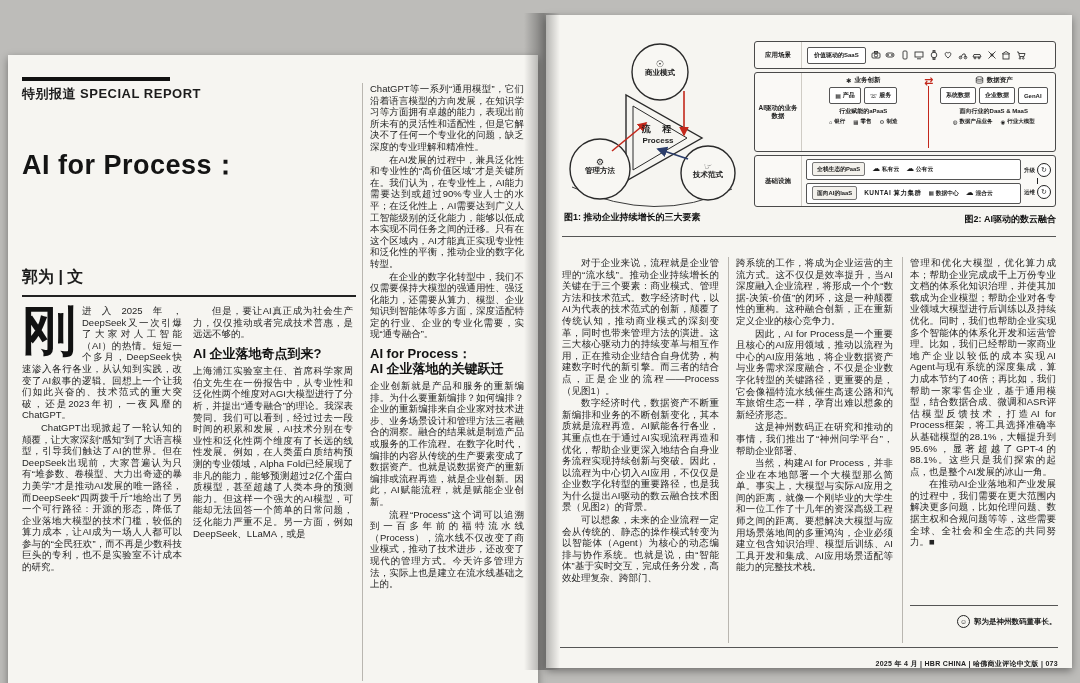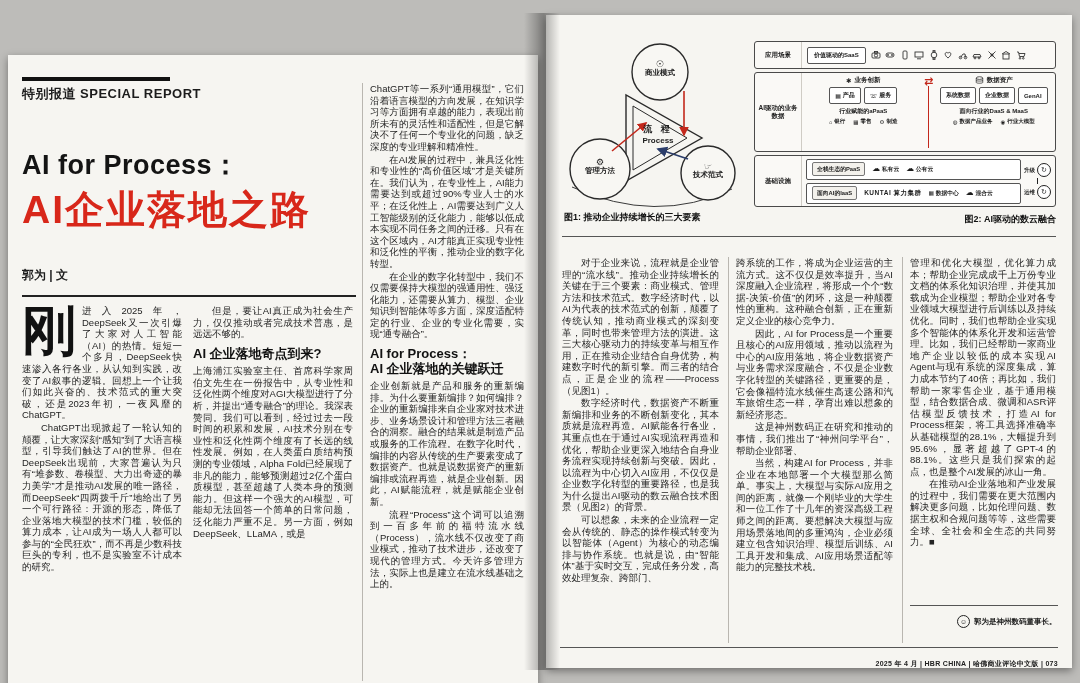--- a/index.html
+++ b/index.html
@@ -8,39 +8,39 @@
   .page{position:absolute;top:15px;height:653px;background:#f6f5f1;box-shadow:0 3px 8px rgba(0,0,0,.4);}
   .page.left{left:8px;width:530px;margin-top:40px;}
   .page.right{left:546px;width:526px;}
   .gutter{position:absolute;left:524px;top:13px;width:36px;height:657px;z-index:6;pointer-events:none;
     background:linear-gradient(90deg,rgba(0,0,0,0) 0%,rgba(0,0,0,.28) 45%,rgba(0,0,0,.30) 55%,rgba(0,0,0,0) 100%);}
   
   .kicker-bar{position:absolute;left:14px;top:22px;width:148px;height:4px;background:#111;}
   .kicker{position:absolute;left:14px;top:30px;font-size:13px;font-weight:900;letter-spacing:.5px;}
   .title1{position:absolute;left:14px;top:92px;font-size:27px;font-weight:900;letter-spacing:.5px;color:#141414;}
   .title2{position:absolute;left:14px;top:128px;font-size:39px;font-weight:900;letter-spacing:2px;color:#d8271a;}
-  .byline{position:absolute;left:14px;top:212px;font-size:12px;font-weight:700;}
+  .byline{position:absolute;left:14px;top:212px;font-size:16px;font-weight:700;}
   .title-rule{position:absolute;left:14px;top:240px;width:334px;height:2px;background:#222;}
   
   .col{position:absolute;overflow:hidden;}
   .body-text p{margin:0 0 1px 0;font-size:9.5px;line-height:11.6px;text-align:justify;text-indent:2em;color:#242424;}
   .body-text p.flush{text-indent:0;}
   .vline{position:absolute;width:1px;background:#b9b6b0;}
   h3.section{margin:7px 0 4px 0;font-size:13px;line-height:14.5px;font-weight:900;color:#111;}
   .dropcap{float:left;font-size:54px;line-height:44px;font-weight:900;padding:3px 6px 0 0;color:#111;}
   .footrule{position:absolute;left:14px;right:14px;top:632px;height:1px;background:#555;}
   .footer{position:absolute;left:14px;right:14px;top:644px;font-size:7px;font-weight:700;letter-spacing:.3px;color:#222;}
   .footer.right-align{text-align:right;}
   
   .fig1{position:absolute;left:14px;top:24px;width:192px;height:168px;}
   .fig1 svg{position:absolute;left:0;top:0;}
   .f1-node{position:absolute;text-align:center;font-size:7.5px;font-weight:700;line-height:8.5px;color:#222;}
   .f1-ico{display:block;font-size:9px;line-height:10px;font-weight:400;}
   .f1-center{position:absolute;left:72px;top:84px;width:52px;text-align:center;}
-  .f1-center .zh{font-size:9px;font-weight:900;letter-spacing:3px;}
+  .f1-center .zh{font-size:9px;font-weight:900;letter-spacing:3px;font-family:Liberation Mono, monospace;}
   .f1-center .en{font-size:8px;font-weight:700;}
   .figcap{position:absolute;font-size:9px;font-weight:900;color:#111;}
   .figs-rule{position:absolute;left:16px;right:16px;top:221px;height:1px;background:#555;}
   
   .fig2{position:absolute;left:208px;top:26px;width:302px;height:166px;display:flex;flex-direction:column;gap:3px;}
   .f2-row{display:flex;border:1px solid #4a4a4a;border-radius:3px;background:#faf9f6;}
   .f2-label{width:42px;min-width:42px;display:flex;align-items:center;justify-content:center;text-align:center;
     font-size:6.5px;font-weight:900;line-height:8px;padding:2px;}
   .f2-r1{height:28px;}
   .f2-r1-content{display:flex;align-items:center;gap:5px;flex:1;border-left:1px solid #cfccc5;padding:0 5px;}
@@ -82,21 +82,20 @@
 </style>
 </head>
 <body>
 
 <div class="spread">
 
   <div class="page left">
     <div class="kicker-bar"></div>
     <div class="kicker">特别报道 SPECIAL REPORT</div>
     <div class="title1">AI for Process：</div>
-    <div class="title2">AI企业落地之路</div>
     <div class="byline">郭为 | 文</div>
     <div class="title-rule"></div>
 
     <div class="col body-text" style="left:14px;top:250px;width:160px;height:378px;">
       <p class="flush"><span class="dropcap">刚</span><span>进入2025年，DeepSeek又一次引爆了大家对人工智能（AI）的热情。短短一个多月，DeepSeek快速渗入各行各业，从认知到实践，改变了AI叙事的逻辑。回想上一个让我们如此兴奋的、技术范式的重大突破，还是2023年初，一夜风靡的ChatGPT。</span></p>
       <p>ChatGPT出现掀起了一轮认知的颠覆，让大家深刻“感知”到了大语言模型，引导我们触达了AI的世界。但在DeepSeek出现前，大家普遍认为只有“堆参数、卷模型、大力出奇迹的暴力美学”才是推动AI发展的唯一路径，而DeepSeek“四两拨千斤”地给出了另一个可行路径：开源的形态，降低了企业落地大模型的技术门槛，较低的算力成本，让AI成为一场人人都可以参与的“全民狂欢”，而不再是少数科技巨头的专利，也不是实验室不计成本的研究。</p>
     </div>
 
     <div class="col body-text" style="left:185px;top:250px;width:160px;height:378px;">
       <p>但是，要让AI真正成为社会生产力，仅仅推动或者完成技术普惠，是远远不够的。</p>

